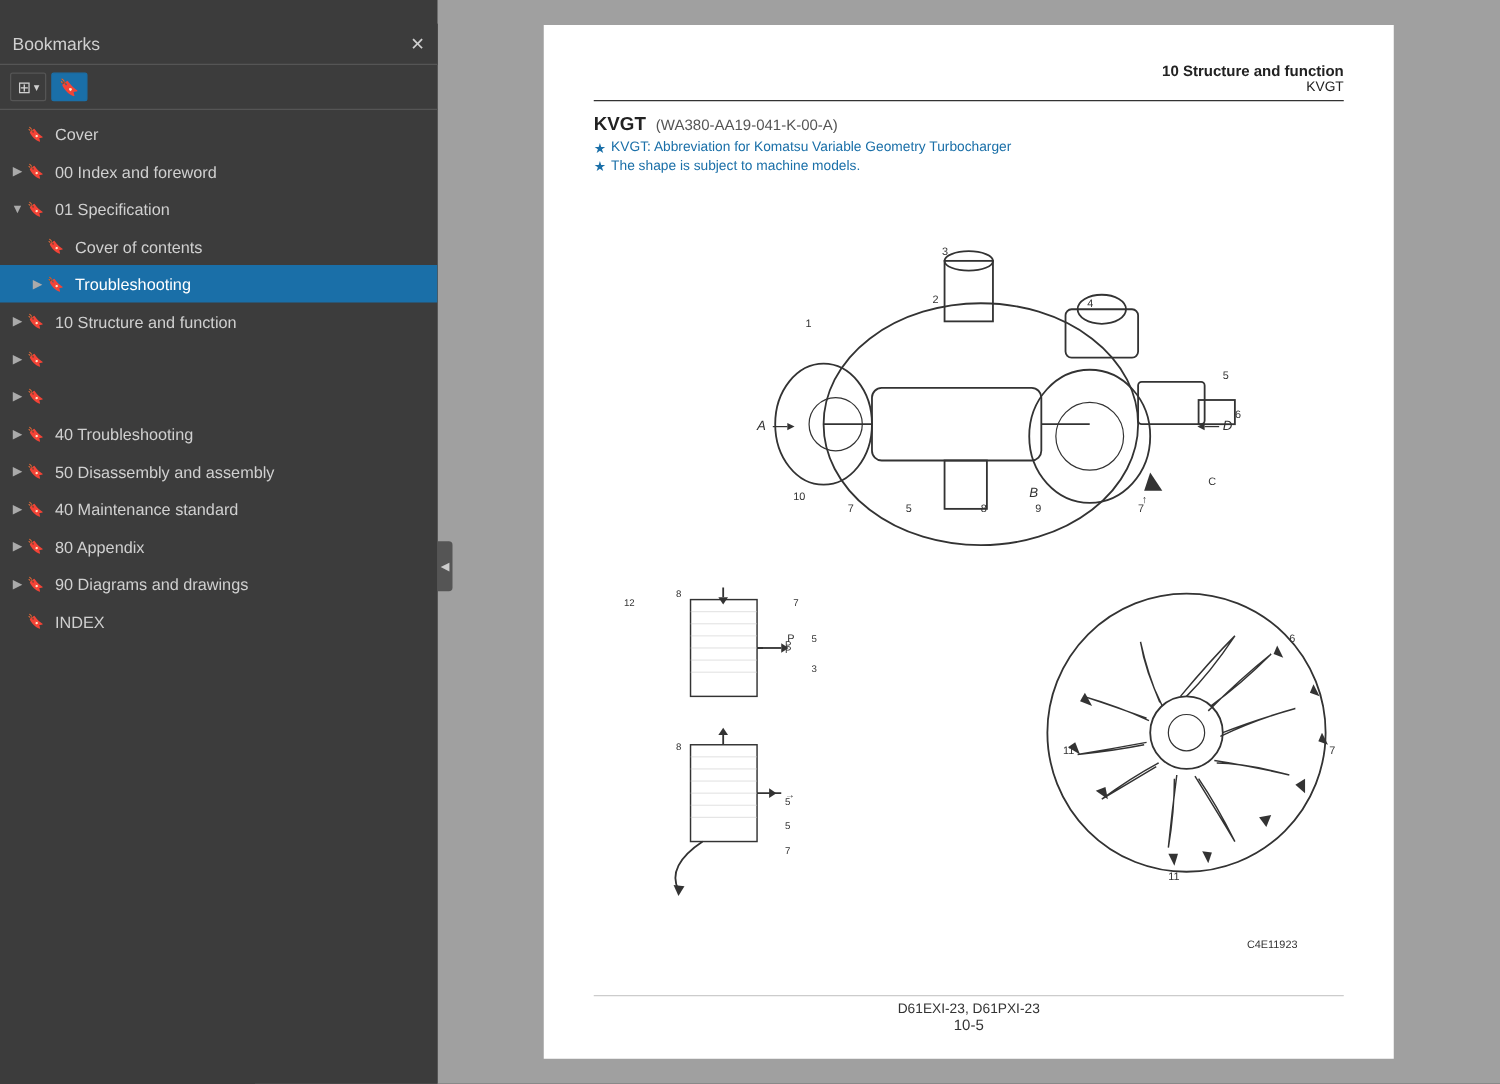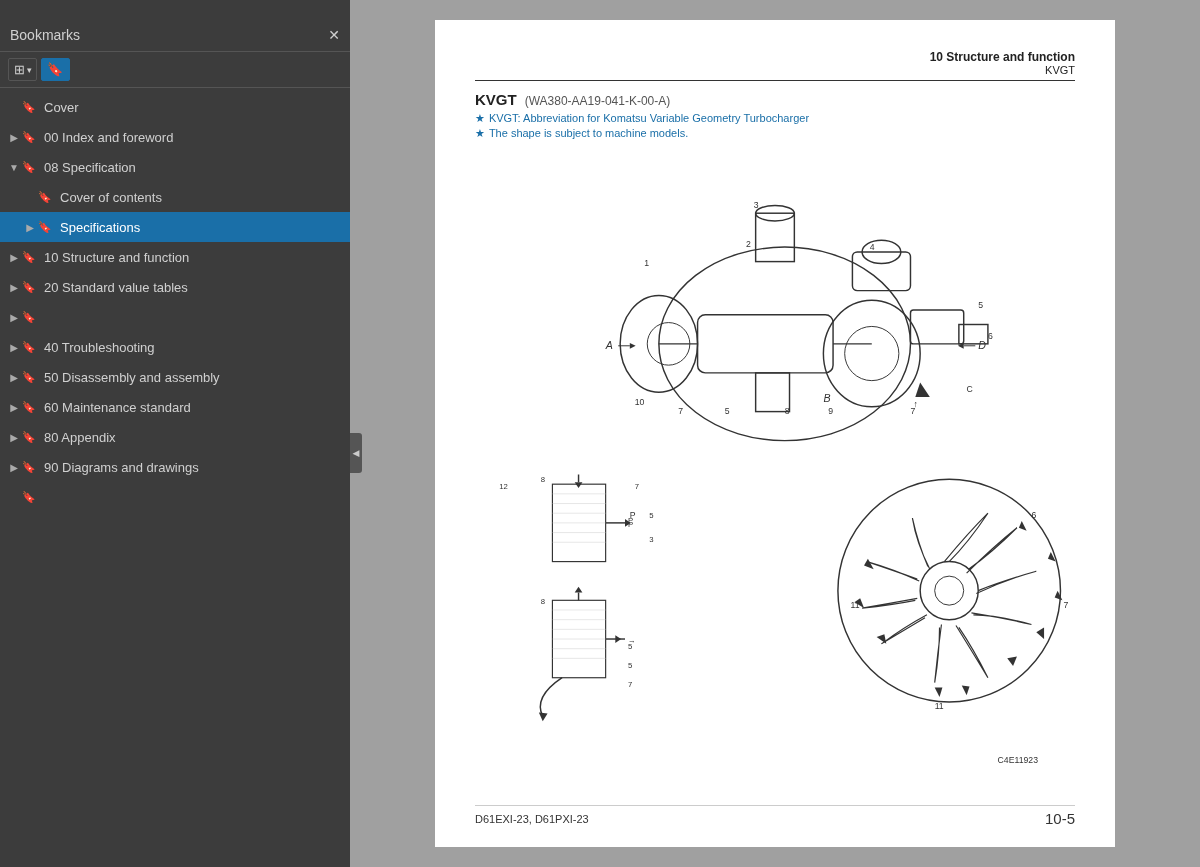--- a/index.html
+++ b/index.html
@@ -222,29 +222,30 @@
       height: 600px;
     }
 
     #page-footer {
       display: flex;
       justify-content: space-between;
       align-items: center;
       margin-top: 6px;
       padding-top: 4px;
       border-top: 1px solid #ccc;
+      flex-direction: column;
     }
 
     #page-footer-model {
       font-size: 11px;
       color: #333;
     }
 
     #page-footer-num {
-      font-size: 15px;
+      font-size: 12px;
       color: #333;
     }
 
     
     #bookmark-tree::-webkit-scrollbar { width: 6px; }
     #bookmark-tree::-webkit-scrollbar-track { background: #3c3c3c; }
     #bookmark-tree::-webkit-scrollbar-thumb { background: #666; border-radius: 3px; }
   </style>
 </head>
 <body>
@@ -270,74 +271,74 @@
         <span class="tree-item-label">Cover</span>
       </div>
       <div class="tree-item indent-0">
         <span class="expand-arrow closed"></span>
         <span class="bookmark-icon" style="font-size: 11px;">🔖</span>
         <span class="tree-item-label">00 Index and foreword</span>
       </div>
       <div class="tree-item indent-0">
         <span class="expand-arrow open"></span>
         <span class="bookmark-icon" style="font-size: 11px;">🔖</span>
-        <span class="tree-item-label">08 Specification</span>
+        <span class="tree-item-label">01 Specification</span>
       </div>
       <div class="tree-item indent-1">
         <span class="expand-arrow empty"></span>
         <span class="bookmark-icon" style="font-size: 11px;">🔖</span>
         <span class="tree-item-label">Cover of contents</span>
       </div>
       <div class="tree-item selected indent-1">
         <span class="expand-arrow closed"></span>
         <span class="bookmark-icon" style="font-size: 11px;">🔖</span>
-        <span class="tree-item-label">Specifications</span>
+        <span class="tree-item-label">Troubleshooting</span>
       </div>
       <div class="tree-item indent-0">
         <span class="expand-arrow closed"></span>
         <span class="bookmark-icon" style="font-size: 11px;">🔖</span>
         <span class="tree-item-label">10 Structure and function</span>
       </div>
       <div class="tree-item indent-0">
         <span class="expand-arrow closed"></span>
         <span class="bookmark-icon" style="font-size: 11px;">🔖</span>
-        <span class="tree-item-label">20 Standard value tables</span>
       </div>
       <div class="tree-item indent-0">
         <span class="expand-arrow closed"></span>
         <span class="bookmark-icon" style="font-size: 11px;">🔖</span>
       </div>
       <div class="tree-item indent-0">
         <span class="expand-arrow closed"></span>
         <span class="bookmark-icon" style="font-size: 11px;">🔖</span>
         <span class="tree-item-label">40 Troubleshooting</span>
       </div>
       <div class="tree-item indent-0">
         <span class="expand-arrow closed"></span>
         <span class="bookmark-icon" style="font-size: 11px;">🔖</span>
         <span class="tree-item-label">50 Disassembly and assembly</span>
       </div>
       <div class="tree-item indent-0">
         <span class="expand-arrow closed"></span>
         <span class="bookmark-icon" style="font-size: 11px;">🔖</span>
-        <span class="tree-item-label">60 Maintenance standard</span>
+        <span class="tree-item-label">40 Maintenance standard</span>
       </div>
       <div class="tree-item indent-0">
         <span class="expand-arrow closed"></span>
         <span class="bookmark-icon" style="font-size: 11px;">🔖</span>
         <span class="tree-item-label">80 Appendix</span>
       </div>
       <div class="tree-item indent-0">
         <span class="expand-arrow closed"></span>
         <span class="bookmark-icon" style="font-size: 11px;">🔖</span>
         <span class="tree-item-label">90 Diagrams and drawings</span>
       </div>
       <div class="tree-item indent-0">
         <span class="expand-arrow empty"></span>
         <span class="bookmark-icon" style="font-size: 11px;">🔖</span>
+        <span class="tree-item-label">INDEX</span>
       </div>
     </div>
   <div id="collapse-handle">◀</div>
 </div>
 
 <div id="main-content">
   <div id="page-view">
     <div id="page-header">
       <div id="page-header-title">10 Structure and function</div>
       <div id="page-header-sub">KVGT</div>

